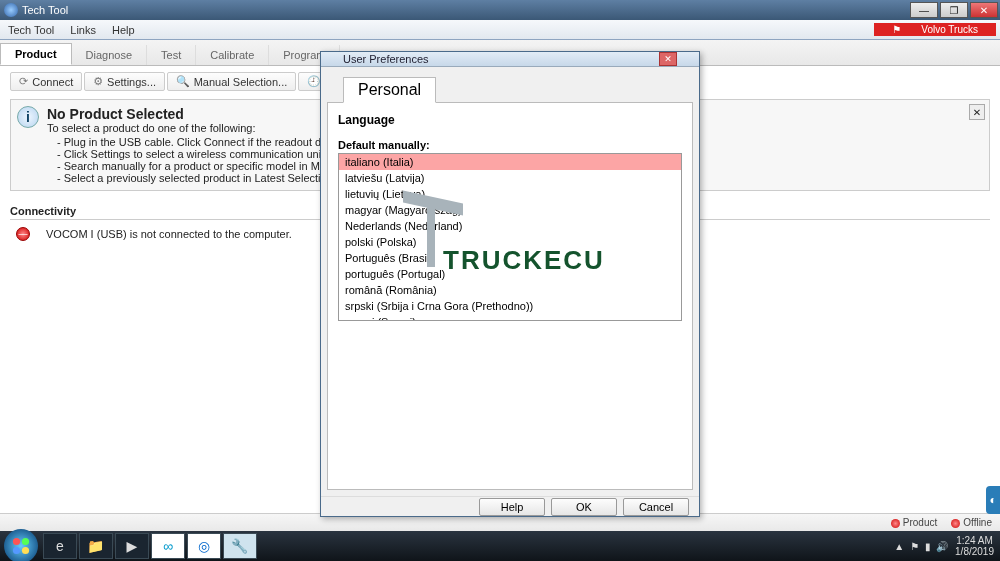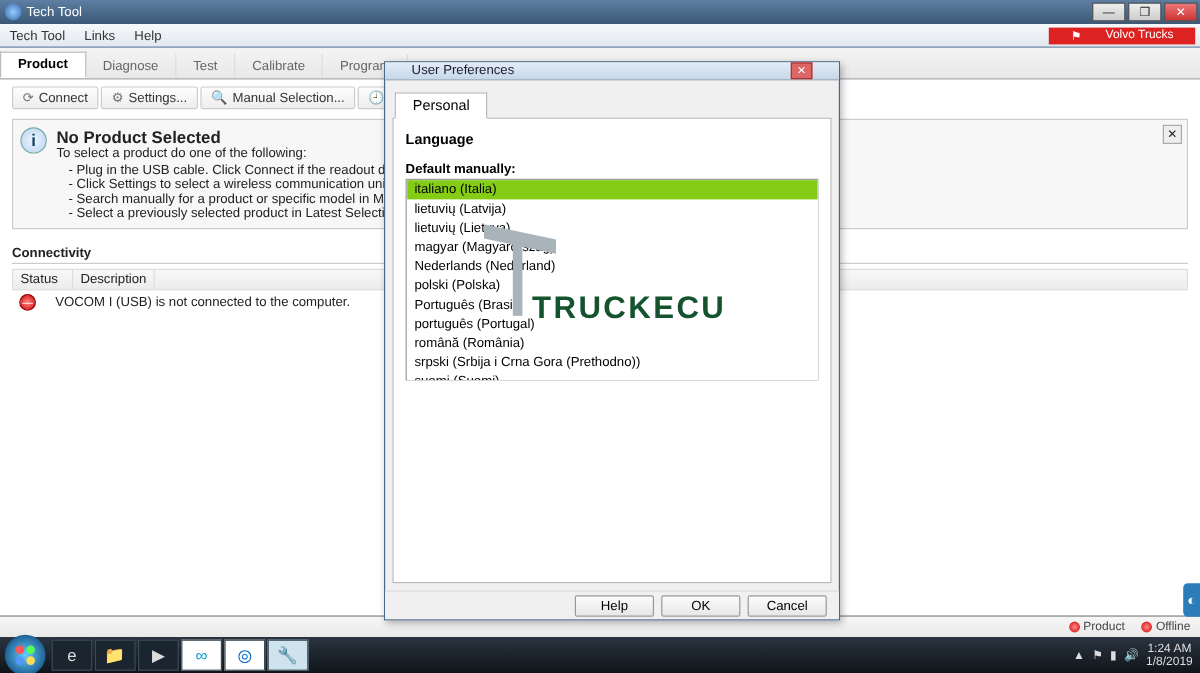--- a/index.html
+++ b/index.html
@@ -57,30 +57,30 @@
   .start svg{width:18px;height:18px;}
   .tbicon { width:34px;height:26px;background:#1a2530;border:1px solid #3a4a55;margin:0 1px;display:flex;align-items:center;justify-content:center;font-size:14px;}
   .tray { margin-left:auto;display:flex;align-items:center;gap:6px;padding-right:6px;}
   .clock { text-align:center; line-height:1.1;}
 
   
   .dialog { position:absolute; left:320px; top:51px; width:380px; height:466px; background:#f0f0f0; border:1px solid #4a6a8a; box-shadow:2px 2px 6px rgba(0,0,0,0.3); display:flex;flex-direction:column;}
   .dlg-title { height:20px; background:linear-gradient(#e2ecf6,#c7d8e9); display:flex;align-items:center;font-size:11px;padding:0 22px;color:#223;border-bottom:1px solid #9ab;}
   .dlg-close { margin-left:auto;width:18px;height:14px;background:#d66;border:1px solid #a33;color:#fff;font-size:9px;display:flex;align-items:center;justify-content:center;}
   .dlg-body { flex:1; padding:10px 6px 6px 6px; position:relative;}
-  .dlg-tab { display:inline-block;padding:3px 14px;font-size:12px;background:#fff;border:1px solid #bbb;border-bottom:1px solid #fff;position:relative;left:2px;z-index:2;}
+  .dlg-tab { display:inline-block;padding:3px 14px;font-size:16px;background:#fff;border:1px solid #bbb;border-bottom:1px solid #fff;position:relative;left:16px;z-index:2;}
   .dlg-panel { border:1px solid #bbb; background:#fff; margin-top:-1px; padding:10px; height:388px;}
   .dlg-panel h4 { font-size:12px; font-weight:bold; margin-bottom:8px;}
   .dlg-panel label { font-size:11px; font-weight:bold;}
   .combo { margin-top:3px; border:1px solid #7a9; background:linear-gradient(#d6efe3,#bfe4d3); padding:1px 4px; font-size:11px; display:flex;align-items:center;}
   .combo .sel { background:#2a69c0; color:#fff; padding:0 3px; flex:1;}
   .combo .arrow { background:linear-gradient(#ecf8f2,#c9e7d8); border-left:1px solid #9cb; padding:0 4px; color:#346;}
   .listbox { border:1px solid #999; background:#fff; height:168px; overflow-y:auto; font-size:11px; position:relative;}
   .listbox .item { padding:2px 6px; }
-  .listbox .item.hover { background:#84cc16;}
+  .listbox .item.hover { background:#fca5a5;}
   .watermark { position:absolute; pointer-events:none; top:91px; left:104px; font-size:26px; font-weight:bold; color:#14532d; letter-spacing:2px; font-family:Arial; z-index:5;}
   .watermark .bar{position:absolute;left:-40px;top:-48px;width:60px;height:12px;background:#a8b3ba;transform:skewY(12deg);}
   .watermark .stem{position:absolute;left:-16px;top:-38px;width:8px;height:60px;background:#a8b3ba;}
   .dlg-buttons { height:34px; display:flex;align-items:center;justify-content:flex-end;gap:6px;padding:0 10px;background:#f0f0f0;border-top:1px solid #ddd;}
   .dbtn { min-width:66px; padding:2px 10px; font-size:11px; background:linear-gradient(#fdfdfd,#e6e6e6);border:1px solid #999;border-radius:2px; text-align:center;}
 
   .listbox::-webkit-scrollbar{width:16px;}
   .listbox::-webkit-scrollbar-track{background:#eee;border-left:1px solid #ccc;}
   .listbox::-webkit-scrollbar-thumb{background:linear-gradient(#ddd,#bbb);border:1px solid #999;}
 
@@ -148,24 +148,20 @@
         <li>Click Settings to select a wireless communication unit or configure c</li>
         <li>Search manually for a product or specific model in Manual Selection</li>
         <li>Select a previously selected product in Latest Selections.</li>
       </ul>
     </div>
     <div class="closebtn">✕</div>
   </div>
 
   <div class="section-label">Connectivity</div>
   <div class="hr"></div>
-  <div class="tablehead">
-    <div class="th-status">Status</div>
-    <div>Description</div>
-  </div>
   <div class="tablerow">
     <div class="status-icon"></div>
     <span>VOCOM I (USB) is not connected to the computer.</span>
   </div>
 
   <div class="sidepeek">◐</div>
 </div>
 
 <div class="statusbar">
   <span><span class="led"></span><span>Product</span></span>
@@ -208,21 +204,21 @@
     <div class="dlg-tab">Personal</div>
     <div class="dlg-panel">
       <h4>Language</h4>
       <label>Default manually:</label>
       <div class="listbox">
         <div class="watermark">
           <div class="bar"></div><div class="stem"></div>
           <span>TRUCKECU</span>
         </div>
         <div class="item hover">italiano (Italia)</div>
-        <div class="item">lietuvių (Latvija)</div>
+        <div class="item">latviešu (Latvija)</div>
         <div class="item">lietuvių (Lietuva)</div>
         <div class="item">magyar (Magyarország)</div>
         <div class="item">Nederlands (Nederland)</div>
         <div class="item">polski (Polska)</div>
         <div class="item">Português (Brasil)</div>
         <div class="item">português (Portugal)</div>
         <div class="item">română (România)</div>
         <div class="item">srpski (Srbija i Crna Gora (Prethodno))</div>
         <div class="item">suomi (Suomi)</div>
       </div>

